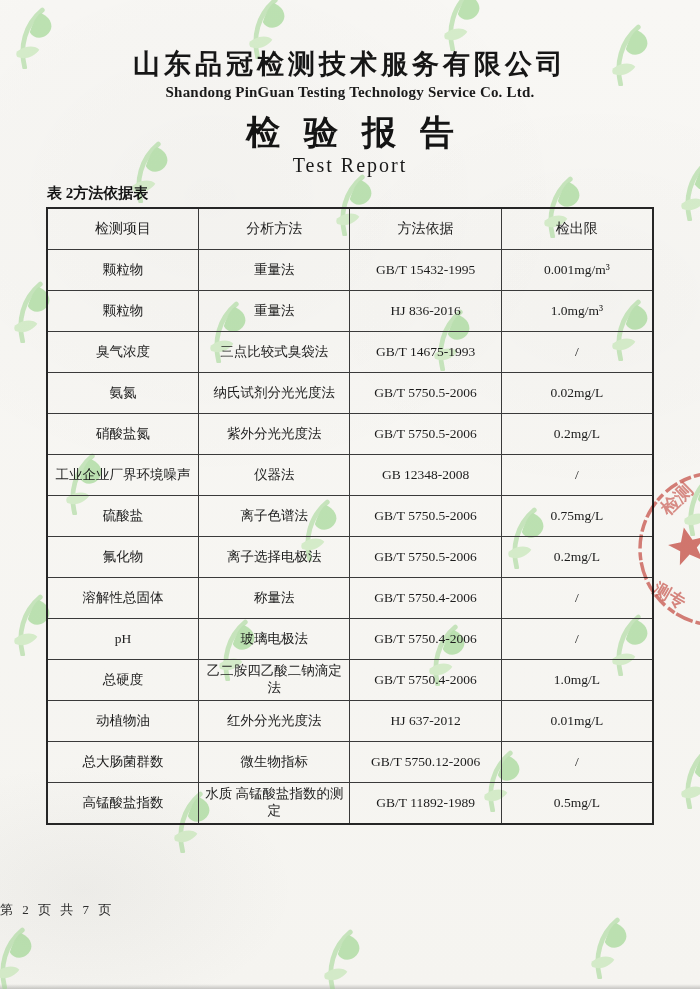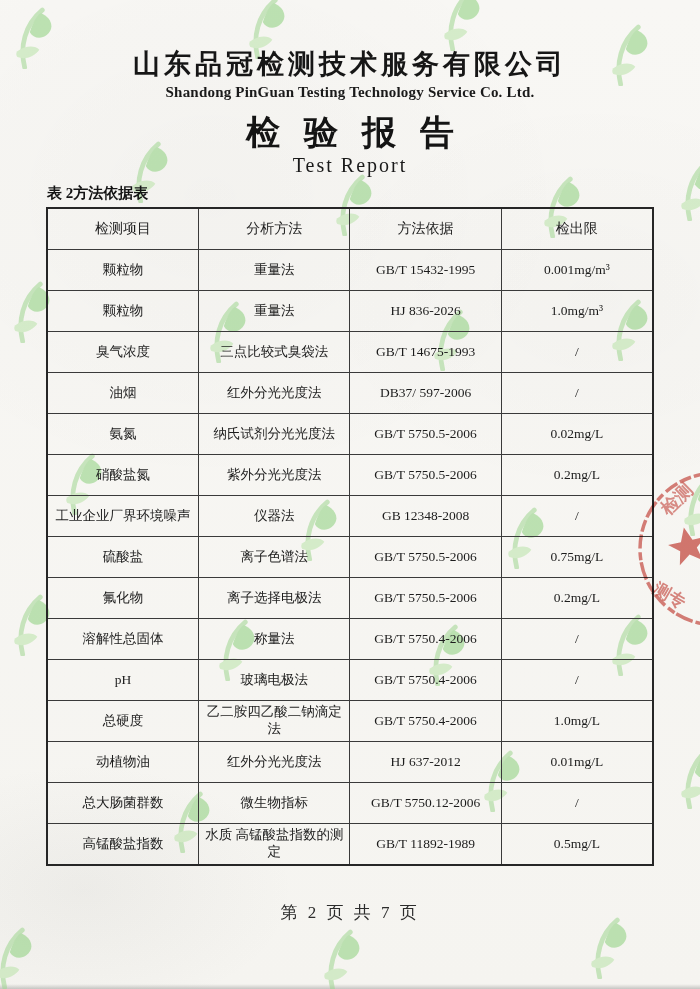--- a/index.html
+++ b/index.html
@@ -31,22 +31,22 @@
     border-collapse:collapse;table-layout:fixed;background:transparent;
     border:2px solid #262626;
   }
   table.report th, table.report td{
     border:1px solid #3a3a3a;text-align:center;vertical-align:middle;
     padding:1px 4px;height:38px;color:#1c1c1c;
     font-family:"Liberation Serif", serif;
   }
   table.report th{font-size:14px;font-weight:normal;width:25%;}
   table.report td{font-size:13.5px;line-height:1.25;}
-  .footer{position:absolute;left:0;right:0;top:901px;text-align:center;
-    font-size:17px;letter-spacing:3px;color:#2c2c2c;}
+  .footer{position:absolute;left:0;right:0;top:901px;text-align:left;
+    font-size:13px;letter-spacing:3px;color:#2c2c2c;}
   .stamp{position:absolute;left:595px;top:450px;width:105px;height:215px;z-index:3;
     mix-blend-mode:multiply;filter:blur(0.3px);opacity:0.85;}
 </style>
 </head>
 <body>
 
 <div class="page">
 
   <div class="wm-layer" id="wm-layer">
       <svg class="wm" viewBox="0 0 60 84" style="left: 10px; top: 7px;">
@@ -201,33 +201,27 @@
       <tbody id="body-rows">
           <tr>
             <td>颗粒物</td>
             <td>重量法</td>
             <td>GB/T 15432-1995</td>
             <td>0.001mg/m³</td>
           </tr>
           <tr>
             <td>颗粒物</td>
             <td>重量法</td>
-            <td>HJ 836-2026</td>
+            <td>HJ 836-2016</td>
             <td>1.0mg/m³</td>
           </tr>
           <tr>
             <td>臭气浓度</td>
             <td>三点比较式臭袋法</td>
             <td>GB/T 14675-1993</td>
-            <td>/</td>
-          </tr>
-          <tr>
-            <td>油烟</td>
-            <td>红外分光光度法</td>
-            <td>DB37/ 597-2006</td>
             <td>/</td>
           </tr>
           <tr>
             <td>氨氮</td>
             <td>纳氏试剂分光光度法</td>
             <td>GB/T 5750.5-2006</td>
             <td>0.02mg/L</td>
           </tr>
           <tr>
             <td>硝酸盐氮</td>

